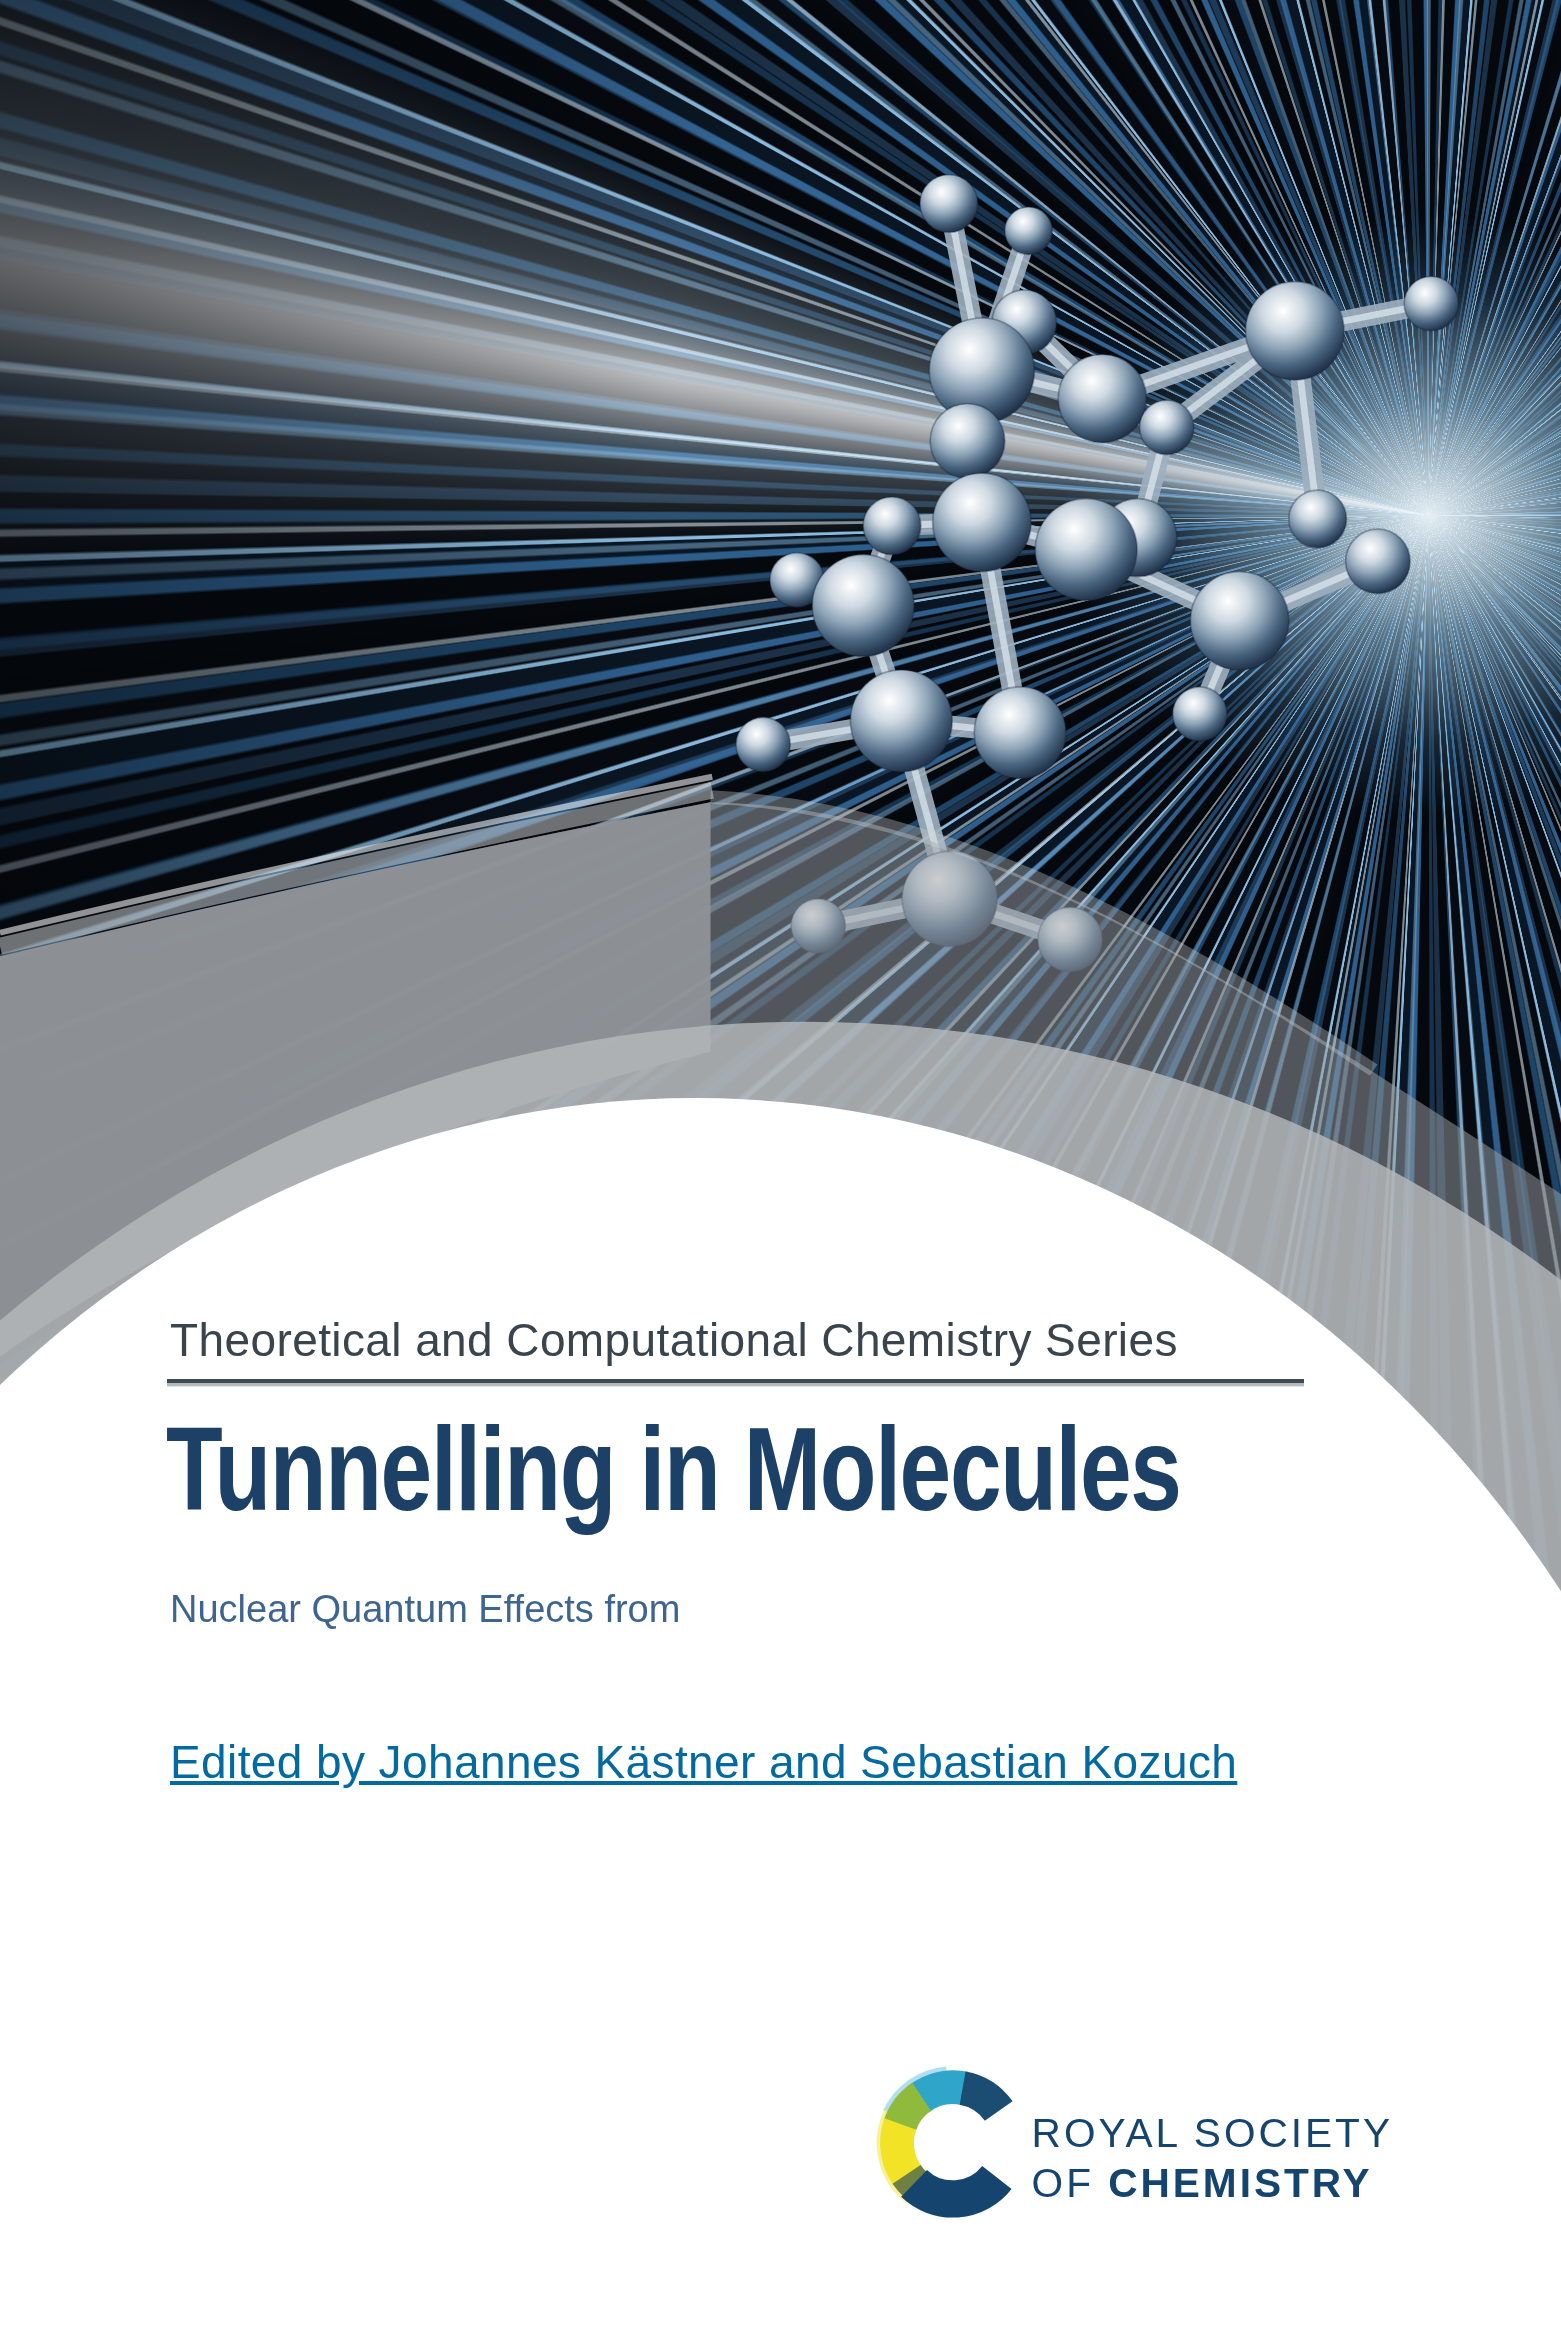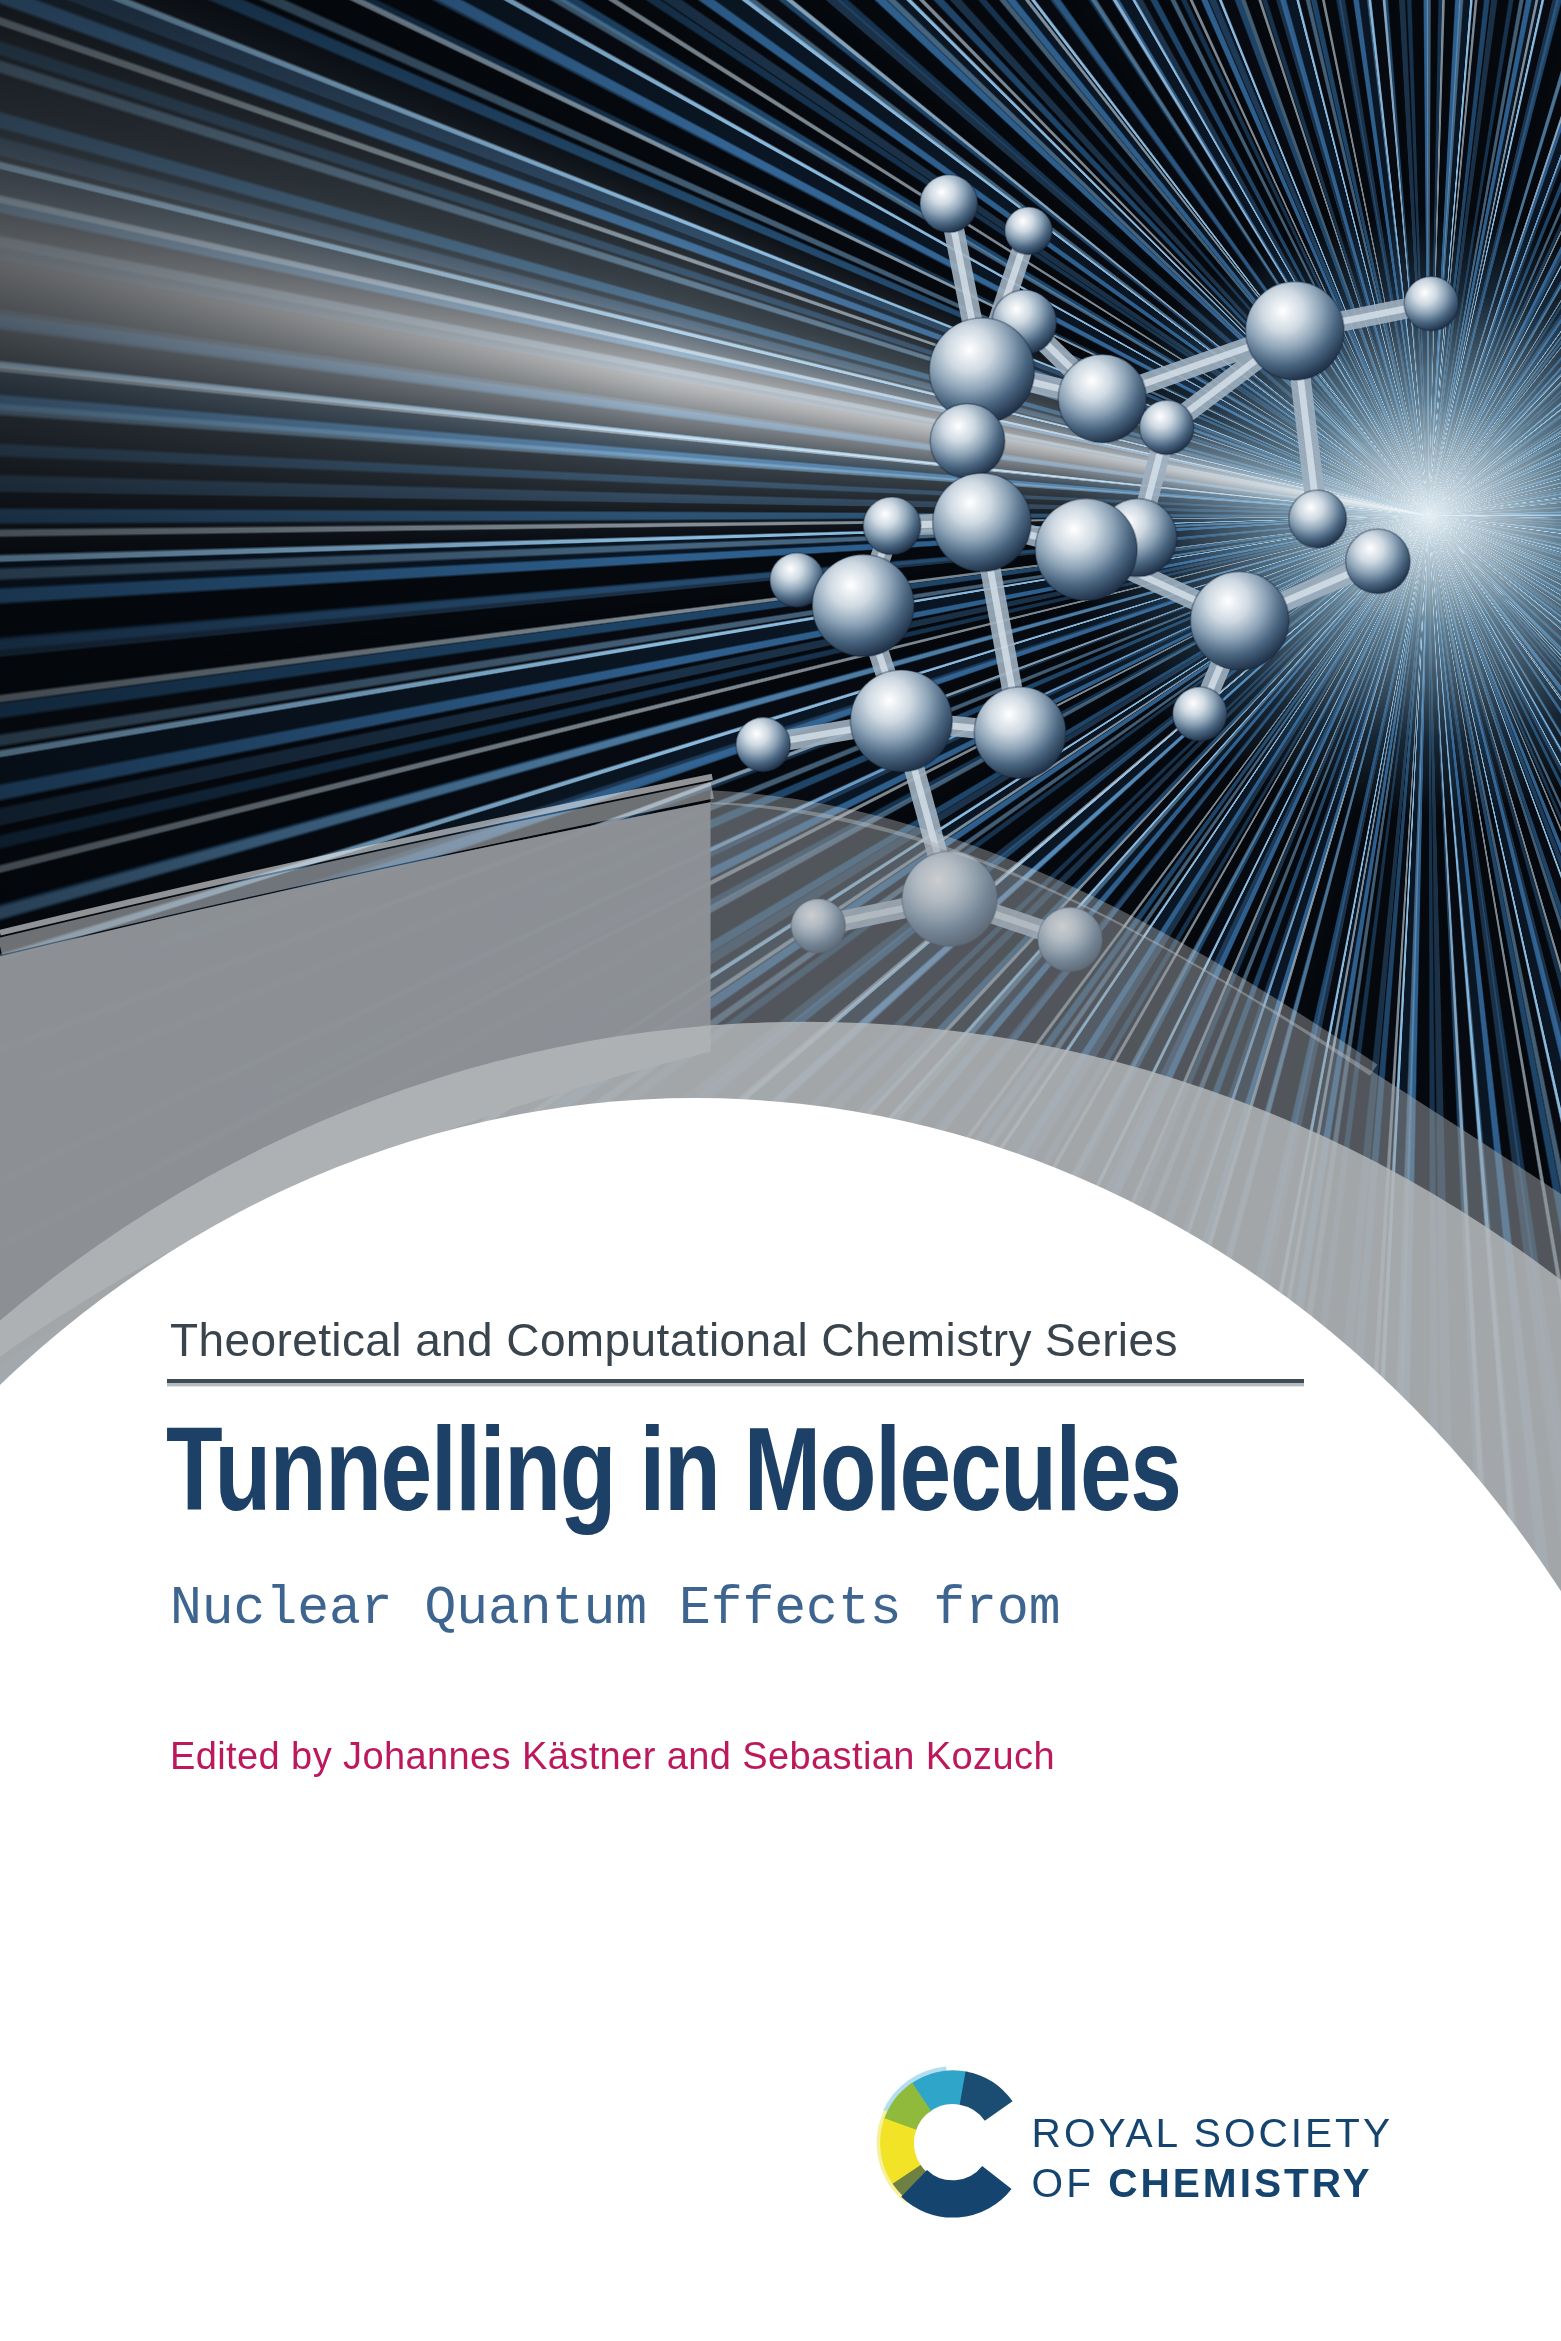--- a/index.html
+++ b/index.html
@@ -34,27 +34,27 @@
     background:#3e4a54;box-shadow:0 3.4px 0 rgba(173,178,184,0.9);
   }
   .title{
     position:absolute;left:166px;top:1409px;
     font-size:119px;line-height:119px;font-weight:700;letter-spacing:-1.7px;
     color:#1d4066;white-space:nowrap;
     transform:scaleX(0.78);transform-origin:left top;
   }
   .subtitle{
     position:absolute;left:170px;top:1574px;
-    font-size:53px;line-height:71px;font-weight:400;
-    color:#3d6590;white-space:nowrap;font-family:Liberation Mono, monospace;
+    font-size:38px;line-height:71px;font-weight:400;
+    color:#3d6590;white-space:nowrap;
   }
   .editors{
     position:absolute;left:170px;top:1735px;
-    font-size:38px;font-weight:400;letter-spacing:0.4px;
-    color:#be185d;white-space:nowrap;
+    font-size:46px;font-weight:400;letter-spacing:0.4px;
+    color:#0369a1;white-space:nowrap;text-decoration:underline;
   }
   .logo{position:absolute;left:865px;top:2050px;}
   .logo text{font-family:"Liberation Sans", sans-serif;}
 </style>
 </head>
 <body>
 
 <div class="cover">
 
   <div class="tunnel"></div>

